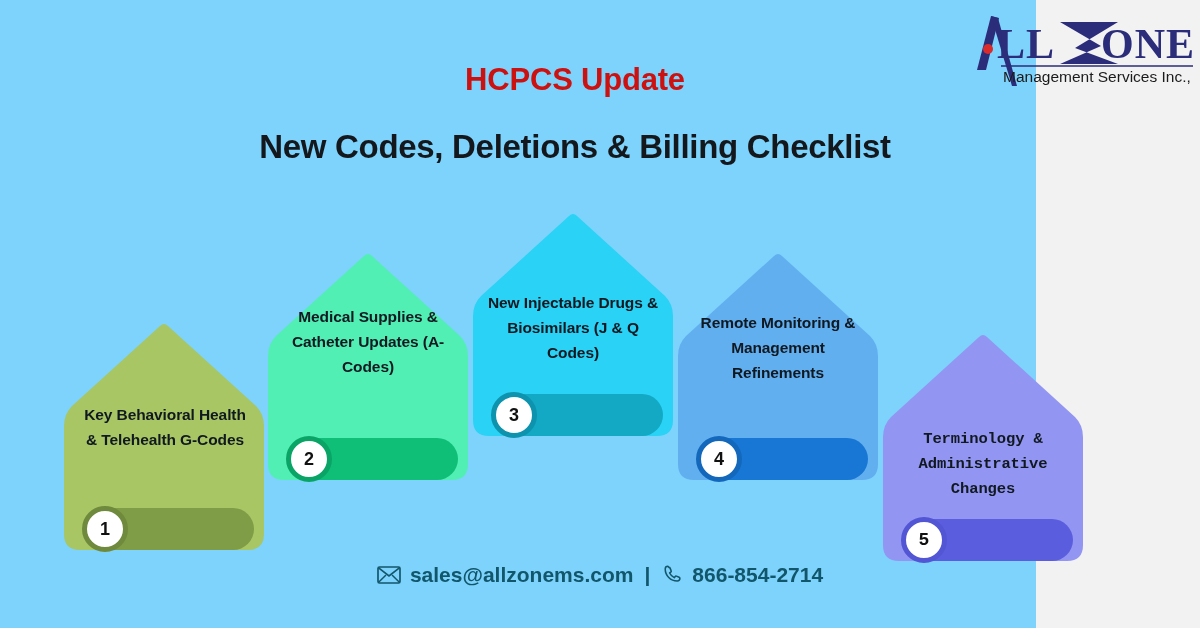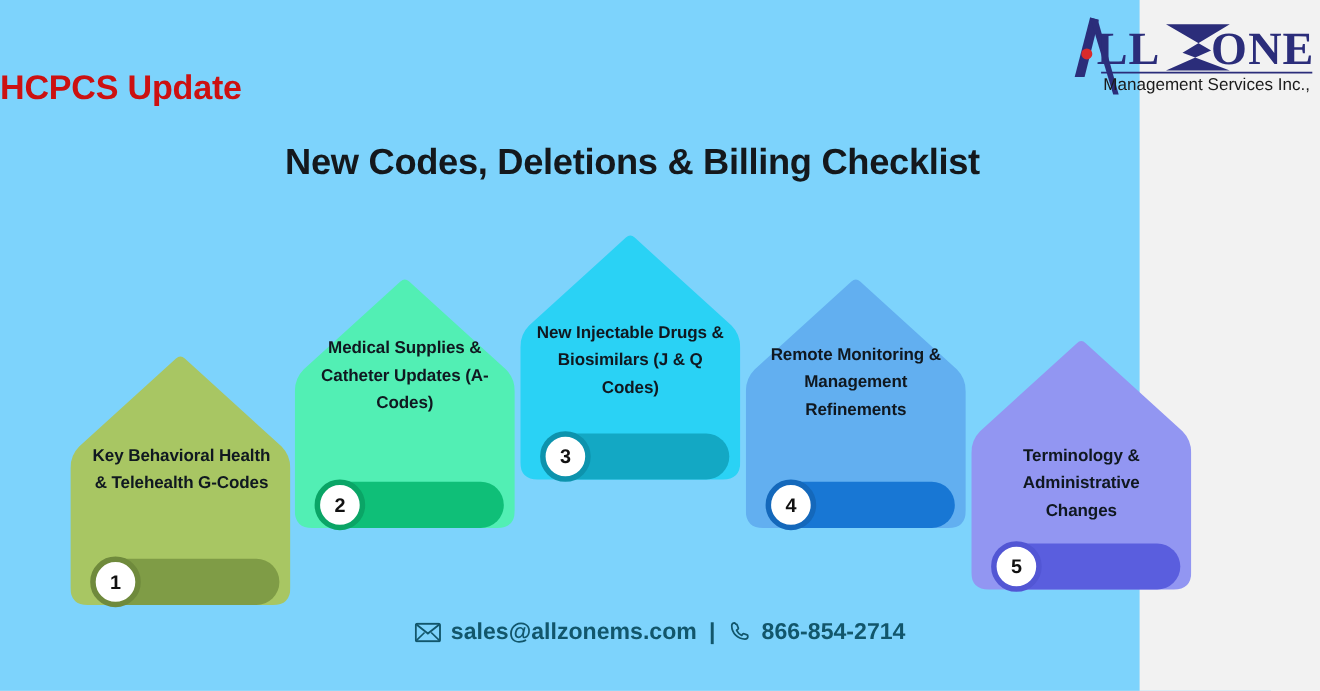--- a/index.html
+++ b/index.html
@@ -31,21 +31,21 @@
     height: 80px;
   }
   .logo svg { display:block; }
 
   
   .title {
     position: absolute;
     left: 0;
     top: 62px;
     width: 1150px;
-    text-align: left;
+    text-align: center;
     font-size: 31px;
     font-weight: bold;
     color: #cc1111;
     letter-spacing: -0.2px;
   }
   .subtitle {
     position: absolute;
     left: 0;
     top: 128px;
     width: 1150px;
@@ -179,21 +179,21 @@
   <div class="pent" style="left:678px; top:252px; width:200px; height:232px;">
     <svg class="shape" viewBox="0 0 200 232" preserveAspectRatio="none">
       <path d="M96 4 Q100 0 104 4 L192 84 Q200 92 200 104 L200 212 Q200 228 184 228
                L16 228 Q0 228 0 212 L0 104 Q0 92 8 84 Z" fill="#62aff0"></path>
     </svg>
     <div class="label" style="top:58px;">Remote Monitoring &amp; Management Refinements</div>
     <div class="badge-bar" style="left:22px; top:186px; width:168px; height:42px; background:#1877d4;"></div>
     <div class="badge-circle" style="left:18px; top:184px; border:5px solid #1468bb;">4</div>
   </div>
 
-  <div class="pent" style="left:883px; top:308px; width:200px; height:232px;">
+  <div class="pent" style="left:883px; top:333px; width:200px; height:232px;font-family:Liberation Mono, monospace;">
     <svg class="shape" viewBox="0 0 200 232" preserveAspectRatio="none">
       <path d="M96 4 Q100 0 104 4 L192 84 Q200 92 200 104 L200 212 Q200 228 184 228
                L16 228 Q0 228 0 212 L0 104 Q0 92 8 84 Z" fill="#9296f2"></path>
     </svg>
     <div class="label" style="top:94px;">Terminology &amp; Administrative Changes</div>
     <div class="badge-bar" style="left:22px; top:186px; width:168px; height:42px; background:#5a5ede;"></div>
     <div class="badge-circle" style="left:18px; top:184px; border:5px solid #5256d4;">5</div>
   </div>
 
   <div class="footer">

